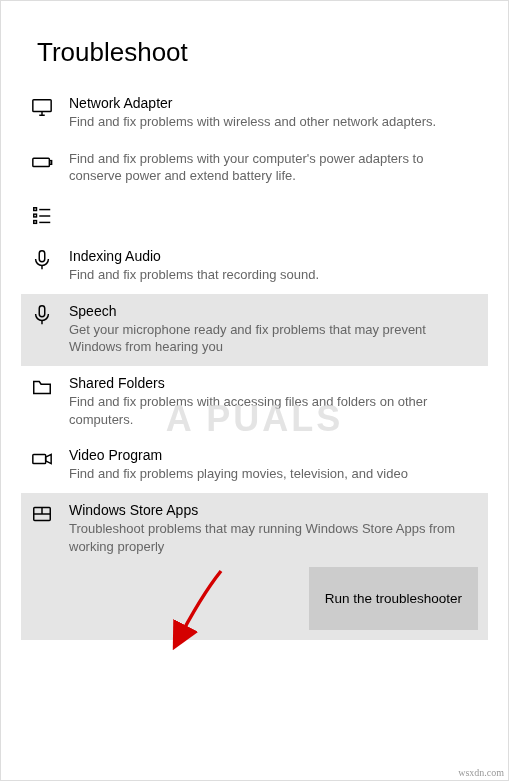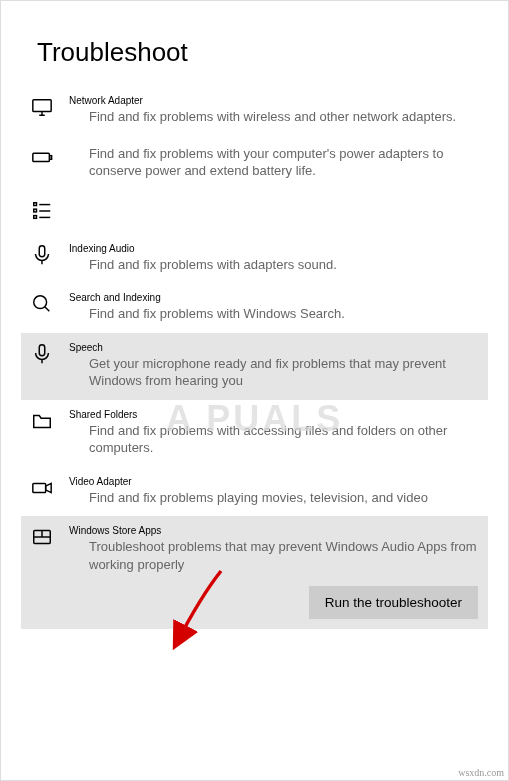--- a/index.html
+++ b/index.html
@@ -33,46 +33,45 @@
       flex: 0 0 26px;
       height: 26px;
       display: flex;
       align-items: flex-start;
       justify-content: center;
       padding-top: 2px;
     }
     .icon-wrap svg { width: 22px; height: 22px; }
     .item-text { flex: 1; display: flex; flex-direction: column; gap: 0px; }
     .item-title {
-      font-size: 10px;
+      font-size: 14px;
       font-weight: 400;
       color: #000;
       line-height: 1.3;
     }
     .item-desc {
       font-size: 13px;
       color: #666;
       line-height: 1.35;
       margin-top: 1px;
-      margin-left: 20px;
     }
     .run-btn-row {
       display: flex;
       justify-content: flex-end;
       padding: 4px 10px 10px 0;
       background: #e5e5e5;
       margin-top: -2px;
     }
     .run-btn {
       background: #cccccc;
       border: none;
       font-family: inherit;
       font-size: 13.5px;
       color: #000;
-      padding: 9px 16px;
+      padding: 24px 16px;
       cursor: pointer;
     }
     .watermark {
       position: absolute;
       left: 50%;
       top: 374px;
       transform: translate(-50%, -50%);
       font-size: 36px;
       font-weight: bold;
       color: #d9d9d9;
@@ -149,36 +148,24 @@
   <div class="item">
     <span class="icon-wrap">
       <svg viewBox="0 0 24 24" fill="none" stroke="#000" stroke-width="1.6">
           <rect x="9" y="2" width="6" height="12" rx="3"></rect>
           <path d="M5 11a7 7 0 0 0 14 0"></path>
           <line x1="12" y1="18" x2="12" y2="22"></line>
         </svg>
     </span>
     <div class="item-text">
       <div class="item-title">Indexing Audio</div>
-      <div class="item-desc">Find and fix problems with adapters sound.</div>
-    </div>
-  </div>
-
-  <div class="item">
-    <span class="icon-wrap">
-      <svg viewBox="0 0 24 24" fill="none" stroke="#000" stroke-width="1.6">
-          <circle cx="10" cy="10" r="7"></circle>
-          <line x1="20" y1="20" x2="15" y2="15"></line>
-        </svg>
-    </span>
-    <div class="item-text">
-      <div class="item-title">Search and Indexing</div>
-      <div class="item-desc">Find and fix problems with Windows Search.</div>
-    </div>
-  </div>
+      <div class="item-desc">Find and fix problems that recording sound.</div>
+    </div>
+  </div>
+
 
   <div class="item highlight">
     <span class="icon-wrap">
       <svg viewBox="0 0 24 24" fill="none" stroke="#000" stroke-width="1.6">
           <rect x="9" y="2" width="6" height="12" rx="3"></rect>
           <path d="M5 11a7 7 0 0 0 14 0"></path>
           <line x1="12" y1="18" x2="12" y2="22"></line>
         </svg>
     </span>
     <div class="item-text">
@@ -200,36 +187,36 @@
   </div>
 
   <div class="item">
     <span class="icon-wrap">
       <svg viewBox="0 0 24 24" fill="none" stroke="#000" stroke-width="1.6">
           <rect x="2" y="7" width="14" height="10" rx="1"></rect>
           <path d="M16 10l6-3v10l-6-3z"></path>
         </svg>
     </span>
     <div class="item-text">
-      <div class="item-title">Video Adapter</div>
+      <div class="item-title">Video Program</div>
       <div class="item-desc">Find and fix problems playing movies, television, and video</div>
     </div>
   </div>
 
   <div class="item selected">
     <span class="icon-wrap">
       <svg viewBox="0 0 24 24" fill="none" stroke="#000" stroke-width="1.6">
           <rect x="3" y="5" width="18" height="14" rx="1"></rect>
           <line x1="3" y1="12" x2="21" y2="12"></line>
           <line x1="12" y1="5" x2="12" y2="12"></line>
         </svg>
     </span>
     <div class="item-text">
       <div class="item-title">Windows Store Apps</div>
-      <div class="item-desc">Troubleshoot problems that may prevent Windows Audio Apps from working properly</div>
+      <div class="item-desc">Troubleshoot problems that may running Windows Store Apps from working properly</div>
     </div>
   </div>
 
   <div class="run-btn-row">
     <button class="run-btn">Run the troubleshooter</button>
   </div>
 
 </div>
 
 <svg class="arrow" width="70" height="90" viewBox="0 0 70 90">

